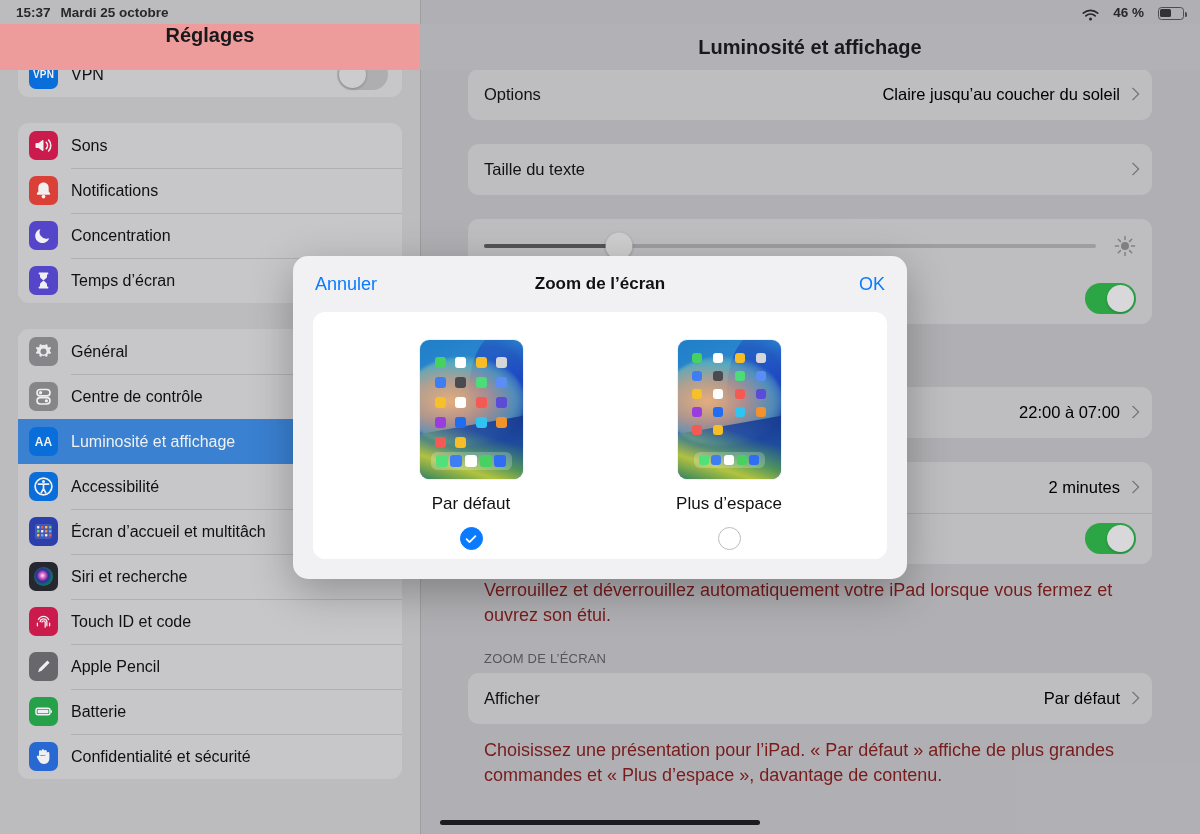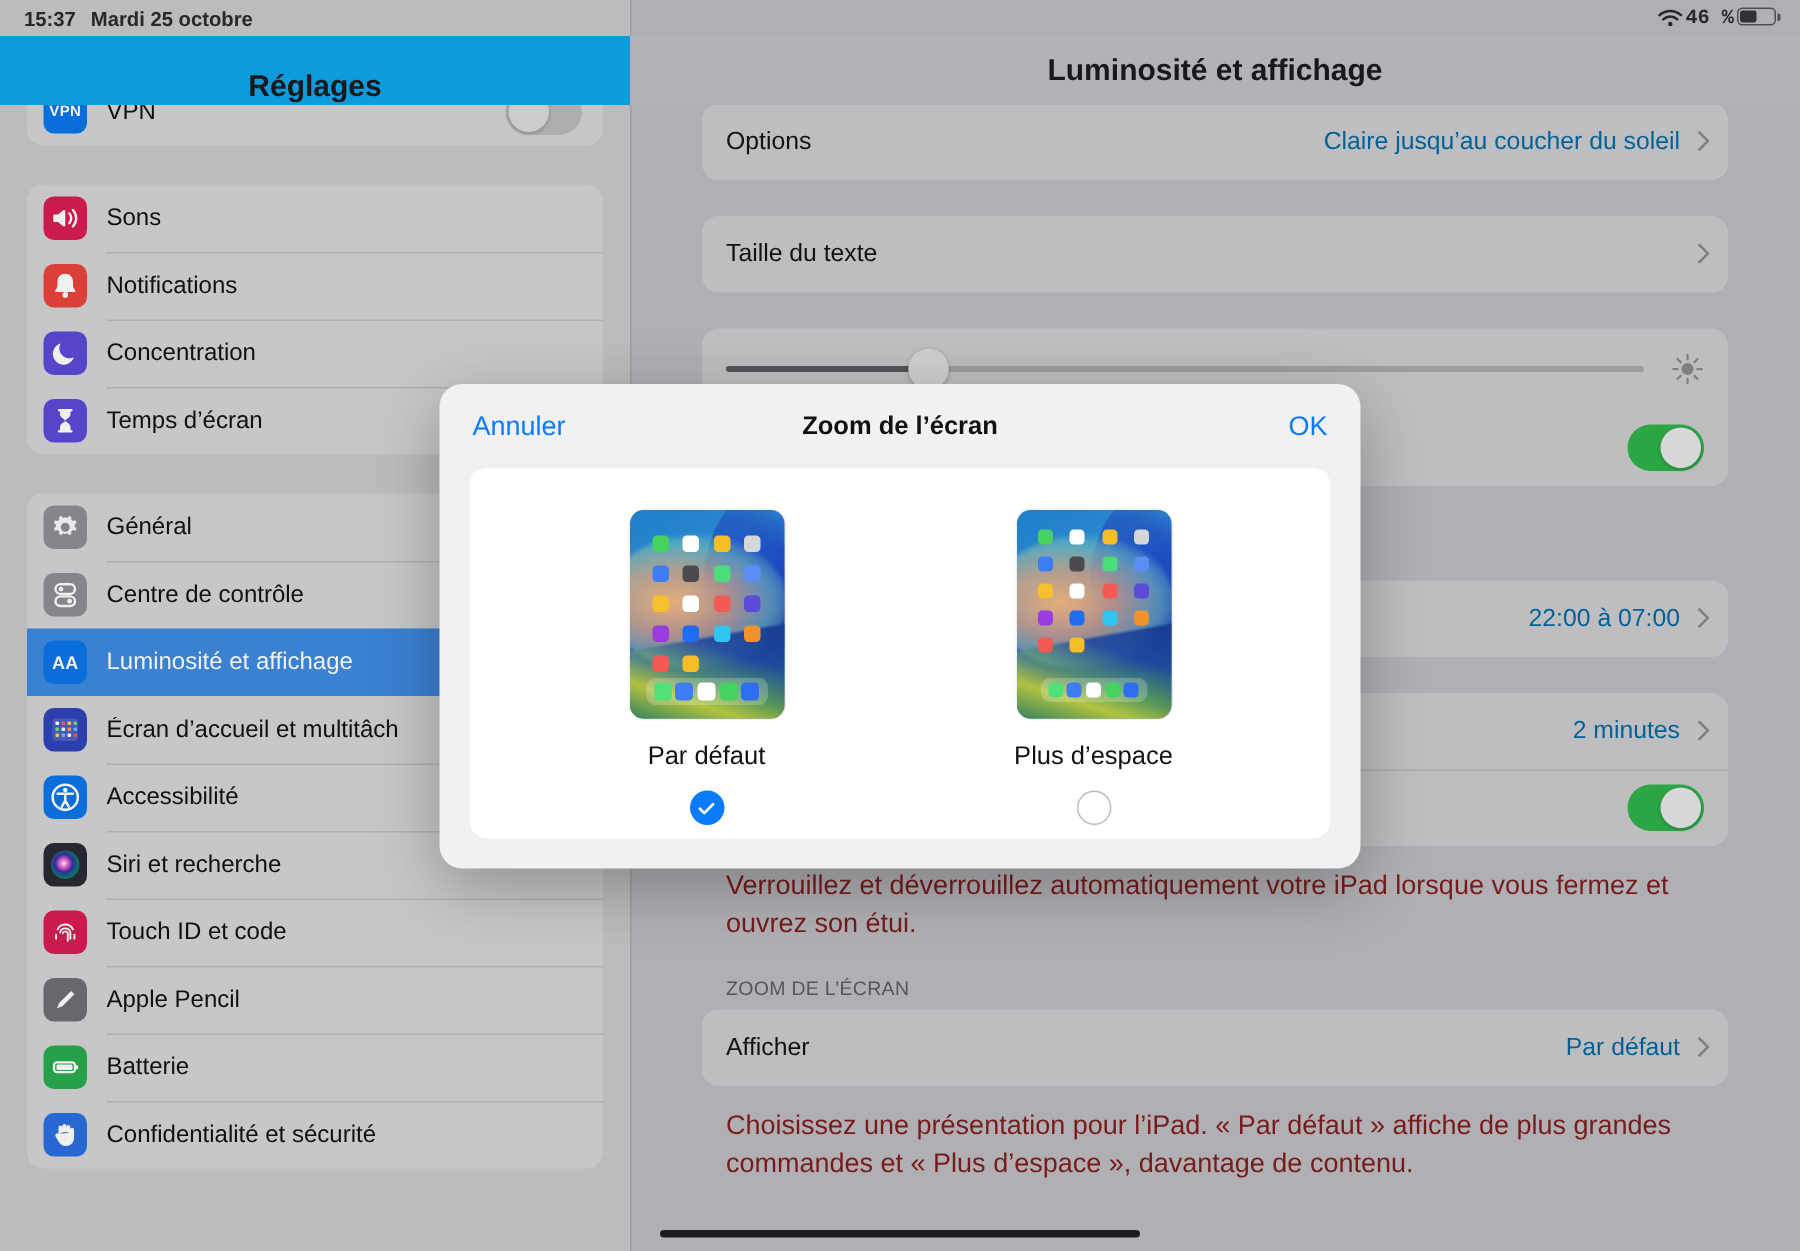--- a/index.html
+++ b/index.html
@@ -21,43 +21,43 @@
   
   #statusbar {
     position: absolute; top: 0; left: 0;
     width: 1200px; height: 24px;
     display: flex; align-items: center;
     padding: 0 16px;
     font-size: 13.5px; font-weight: 700; color: #2b2b2d;
     z-index: 5;
   }
   #statusbar .left { display: flex; align-items: center; gap: 10px; }
-  #statusbar .right { margin-left: auto; display: flex; align-items: flex-start; gap: 2px; font-family: Liberation Mono, monospace; }
+  #statusbar .right { margin-left: auto; display: flex; align-items: flex-end; gap: 14px; }
   .wifi-icon { display:inline-block; width: 17px; height: 12px; position: relative; top: 1px;}
   .batt {
     width: 26px; height: 12.5px; border: 1.3px solid #4a4a4c; border-radius: 3.5px;
     position: relative; opacity: .92;
   }
   .batt::after {
     content:""; position: absolute; right: -3.6px; top: 3.6px;
     width: 2px; height: 5px; background:#4a4a4c; border-radius: 0 1.5px 1.5px 0;
   }
   .batt > i { position:absolute; left:1.2px; top:1.2px; bottom:1.2px; background:#2b2b2d; border-radius:1.6px; display:block; }
 
   
   #sidebar {
     position: absolute; top: 0; left: 0;
     width: 420px; height: 834px;
     background: #c8c8cb;
     overflow: hidden;
   }
   #sidebar-header {
     position: absolute; top: 24px; left:0; width: 420px; height: 46px;
-    display:flex; align-items:flex-end; justify-content:center;
-    background: #0ea5e9;
+    display:flex; align-items:flex-start; justify-content:center;
+    background: #fca5a5;
     z-index: 3;
   }
   #sidebar-header .title { font-size: 20px; font-weight: 700; color: #1b1b1d; }
 
   #sidebar-scroll {
     position: absolute; top: 70px; left: 0; width: 420px; bottom: 0;
     padding: 0 18px 40px 18px;
   }
 
   .group {
@@ -141,21 +141,21 @@
   .drow {
     display:flex; align-items:center;
     height: 51px; padding: 0 16px;
     position: relative;
   }
   .drow + .drow::before {
     content:""; position:absolute; left:16px; right:0; top:0; height:1px;
     background: rgba(0,0,0,.10);
   }
   .drow .lbl { font-size: 16.5px; color: #141416; }
-  .drow .val { margin-left:auto; font-size: 16.5px; color: #0369a1; }
+  .drow .val { margin-left:auto; font-size: 16.5px; color: #000000; }
   .chev {
     margin-left: 9px; width: 8px; height: 13px; flex:0 0 8px;
     position: relative; opacity:.45;
   }
   .chev::before {
     content:""; position:absolute; left:0; top:1px;
     width:8px; height:8px; border-right:2px solid #3a3a3e; border-top:2px solid #3a3a3e;
     transform: rotate(45deg); border-radius:1px;
   }
   .drow .val + .chev { margin-left: 8px; }
@@ -380,50 +380,50 @@
             </div>
             <div class="row-label">Centre de contrôle</div>
           </div>
           <div class="row selected">
             <div class="app-icon" style="background: rgb(10, 116, 232);">
               <span style="font-size:12px;font-weight:700;letter-spacing:.2px">AA</span>
             </div>
             <div class="row-label">Luminosité et affichage</div>
           </div>
           <div class="row">
+            <div class="app-icon" style="background: rgb(10, 116, 232);">
+              <svg viewBox="0 0 29 29" width="29" height="29">
+                <circle cx="14.5" cy="14.5" r="8.4" fill="none" stroke="#fff" stroke-width="1.7"></circle>
+                <circle cx="14.5" cy="9.6" r="1.5" fill="#fff"></circle>
+                <path d="M9.4 12.1h10.2M14.5 12.6v4.1M14.5 16.7l-2.3 4.1M14.5 16.7l2.3 4.1" stroke="#fff" stroke-width="1.7" stroke-linecap="round" fill="none"></path>
+              </svg>
+            </div>
+            <div class="row-label">Accessibilité</div>
+          </div>
+          <div class="row">
             <div class="app-icon" style="background: rgb(47, 68, 184);">
               <svg viewBox="0 0 29 29" width="29" height="29">
                 <rect x="6" y="7" width="17" height="15" rx="2.2" fill="#fff" opacity=".14"></rect>
                 <g fill="#fff">
                   <rect x="8" y="9" width="2.4" height="2.4" rx=".7"></rect>
                   <rect x="12" y="9" width="2.4" height="2.4" rx=".7" fill="#ff5b5b"></rect>
                   <rect x="16" y="9" width="2.4" height="2.4" rx=".7" fill="#ffd24d"></rect>
                   <rect x="20" y="9" width="2.4" height="2.4" rx=".7" fill="#6ee07a"></rect>
                   <rect x="8" y="13" width="2.4" height="2.4" rx=".7" fill="#6ee07a"></rect>
                   <rect x="12" y="13" width="2.4" height="2.4" rx=".7"></rect>
                   <rect x="16" y="13" width="2.4" height="2.4" rx=".7" fill="#ff9a4d"></rect>
                   <rect x="20" y="13" width="2.4" height="2.4" rx=".7" fill="#6fb7ff"></rect>
                   <rect x="8" y="17" width="2.4" height="2.4" rx=".7" fill="#ffd24d"></rect>
                   <rect x="12" y="17" width="2.4" height="2.4" rx=".7" fill="#6fb7ff"></rect>
                   <rect x="16" y="17" width="2.4" height="2.4" rx=".7"></rect>
                   <rect x="20" y="17" width="2.4" height="2.4" rx=".7" fill="#ff5b5b"></rect>
                 </g>
               </svg>
             </div>
             <div class="row-label">Écran d’accueil et multitâch</div>
-          </div>
-          <div class="row">
-            <div class="app-icon" style="background: rgb(10, 116, 232);">
-              <svg viewBox="0 0 29 29" width="29" height="29">
-                <circle cx="14.5" cy="14.5" r="8.4" fill="none" stroke="#fff" stroke-width="1.7"></circle>
-                <circle cx="14.5" cy="9.6" r="1.5" fill="#fff"></circle>
-                <path d="M9.4 12.1h10.2M14.5 12.6v4.1M14.5 16.7l-2.3 4.1M14.5 16.7l2.3 4.1" stroke="#fff" stroke-width="1.7" stroke-linecap="round" fill="none"></path>
-              </svg>
-            </div>
-            <div class="row-label">Accessibilité</div>
           </div>
           <div class="row">
             <div class="app-icon" style="background: rgb(42, 42, 51);">
               <svg viewBox="0 0 29 29" width="29" height="29">
                 <defs>
                   <radialGradient id="sg" cx="45%" cy="45%">
                     <stop offset="0%" stop-color="#fff"></stop>
                     <stop offset="28%" stop-color="#f06ad0"></stop>
                     <stop offset="62%" stop-color="#3a2ea8"></stop>
                     <stop offset="100%" stop-color="#0c7a6a"></stop>

